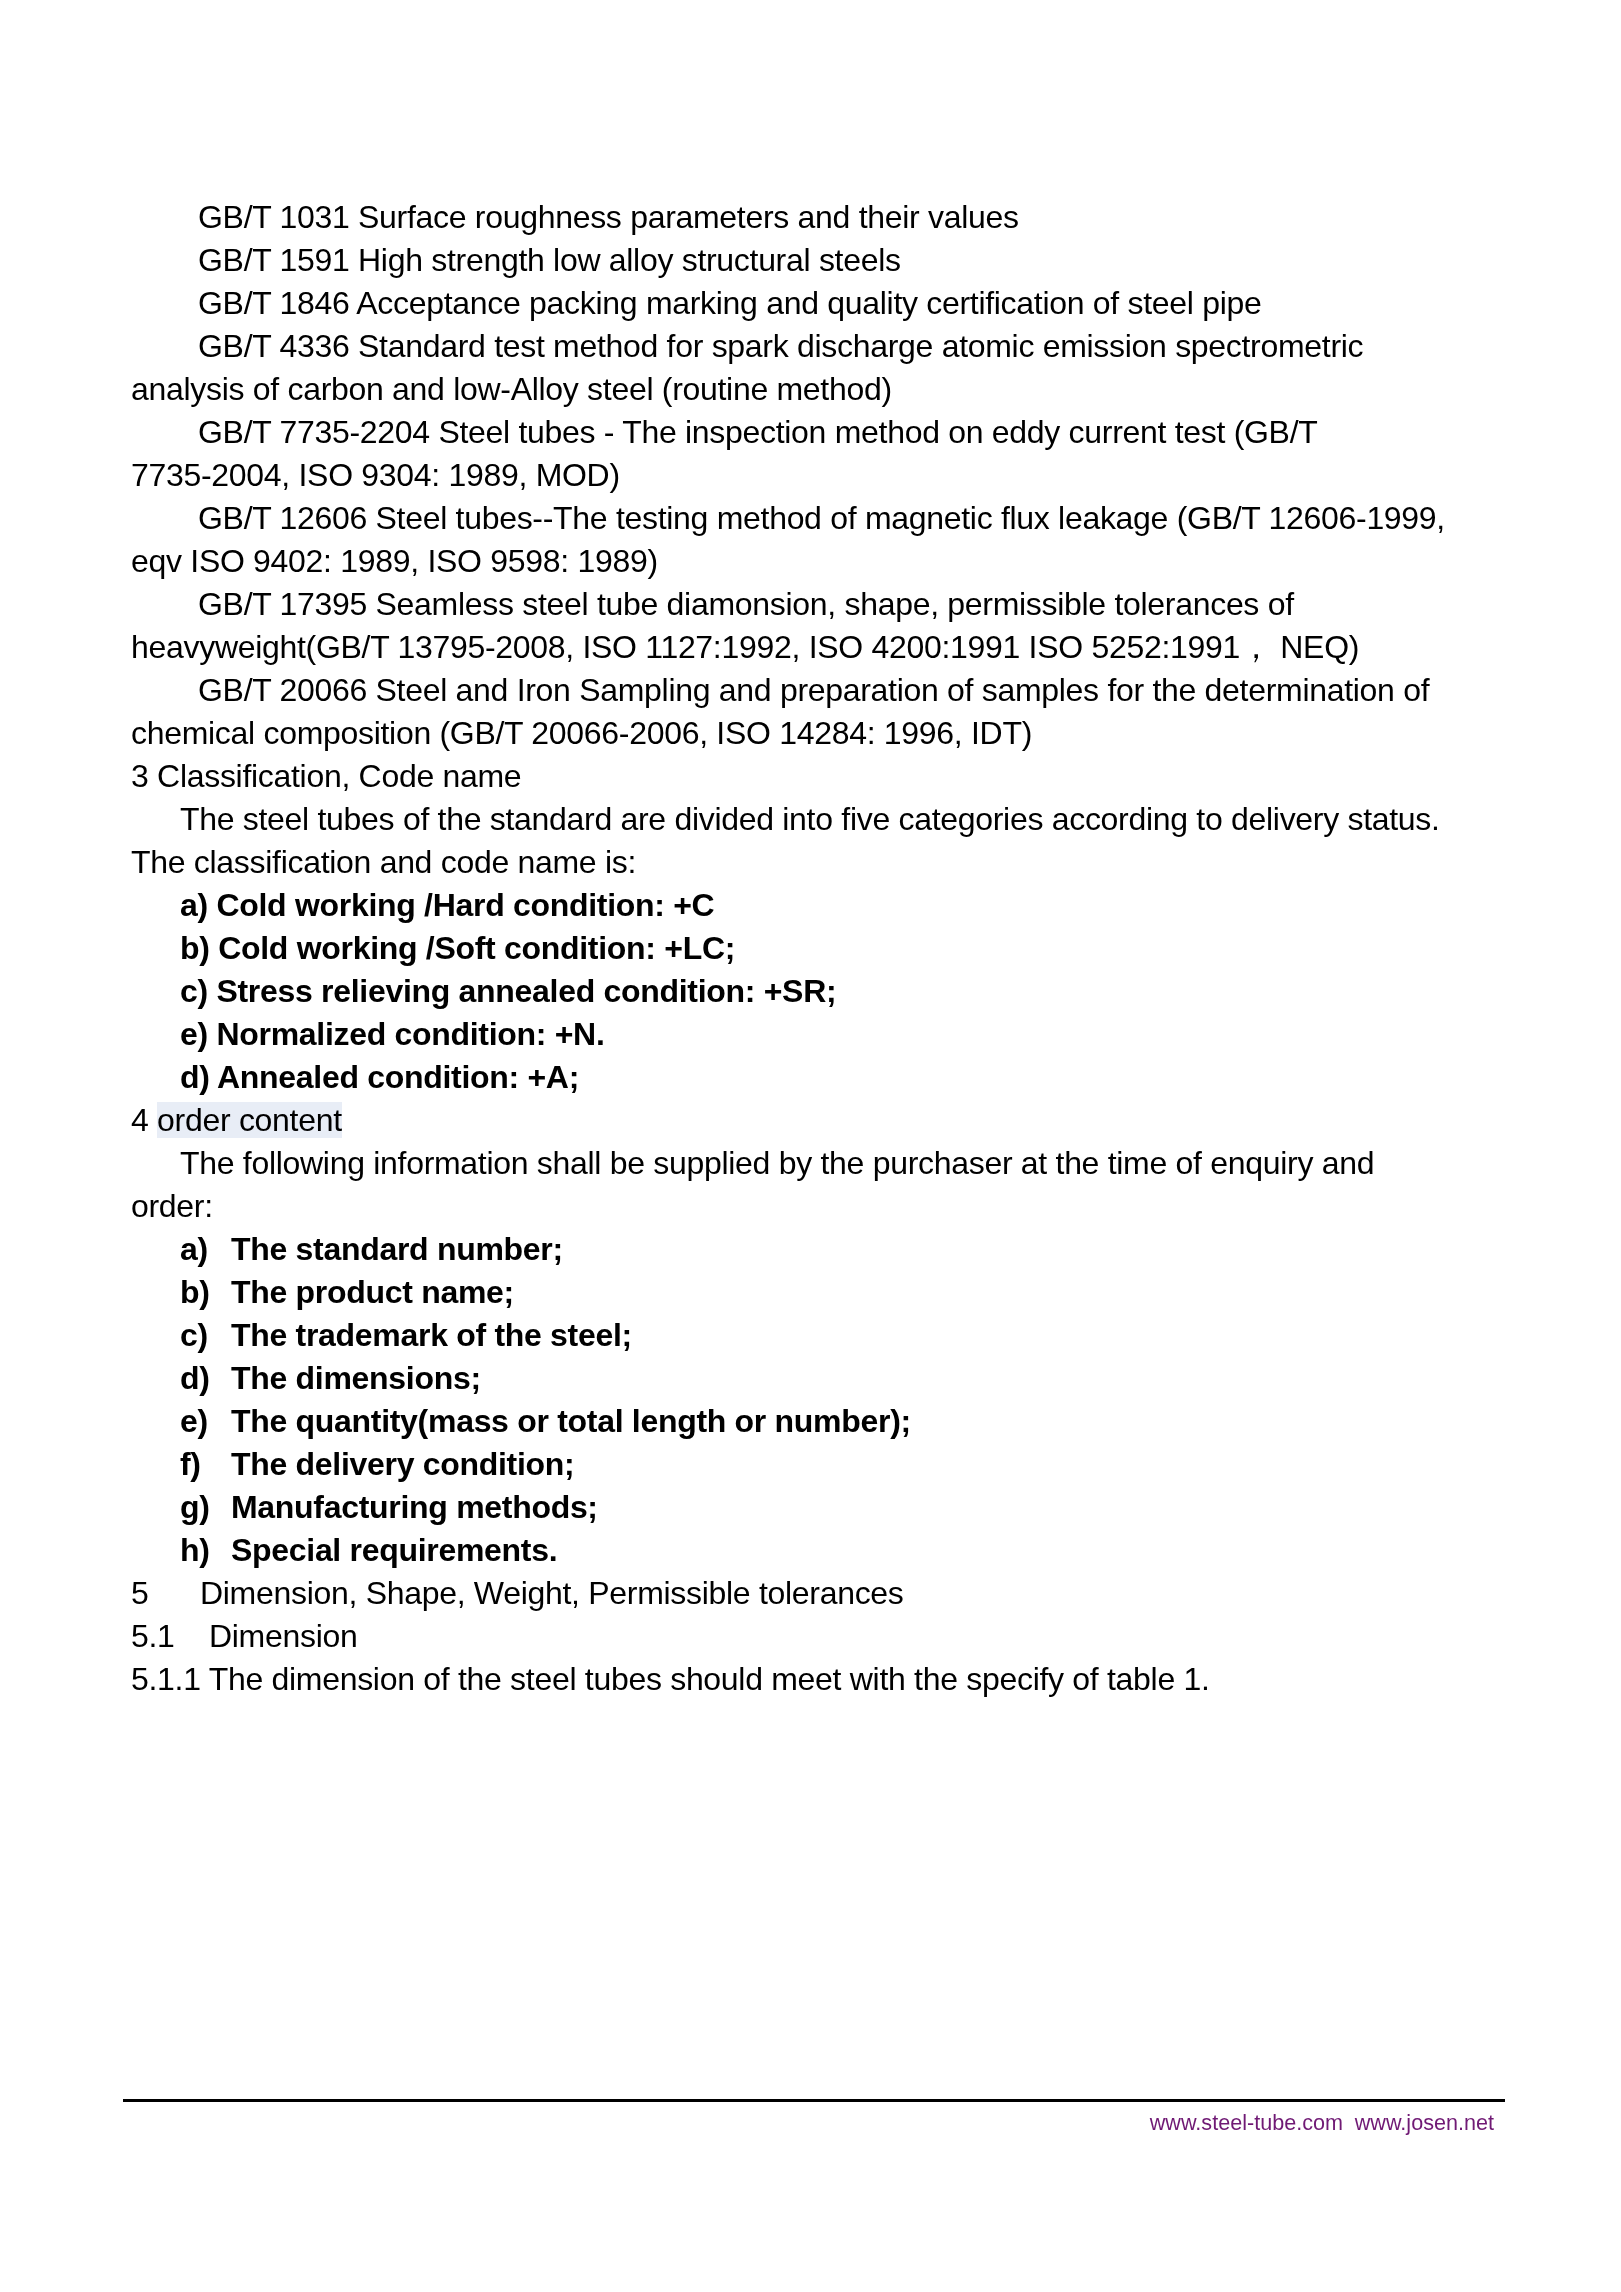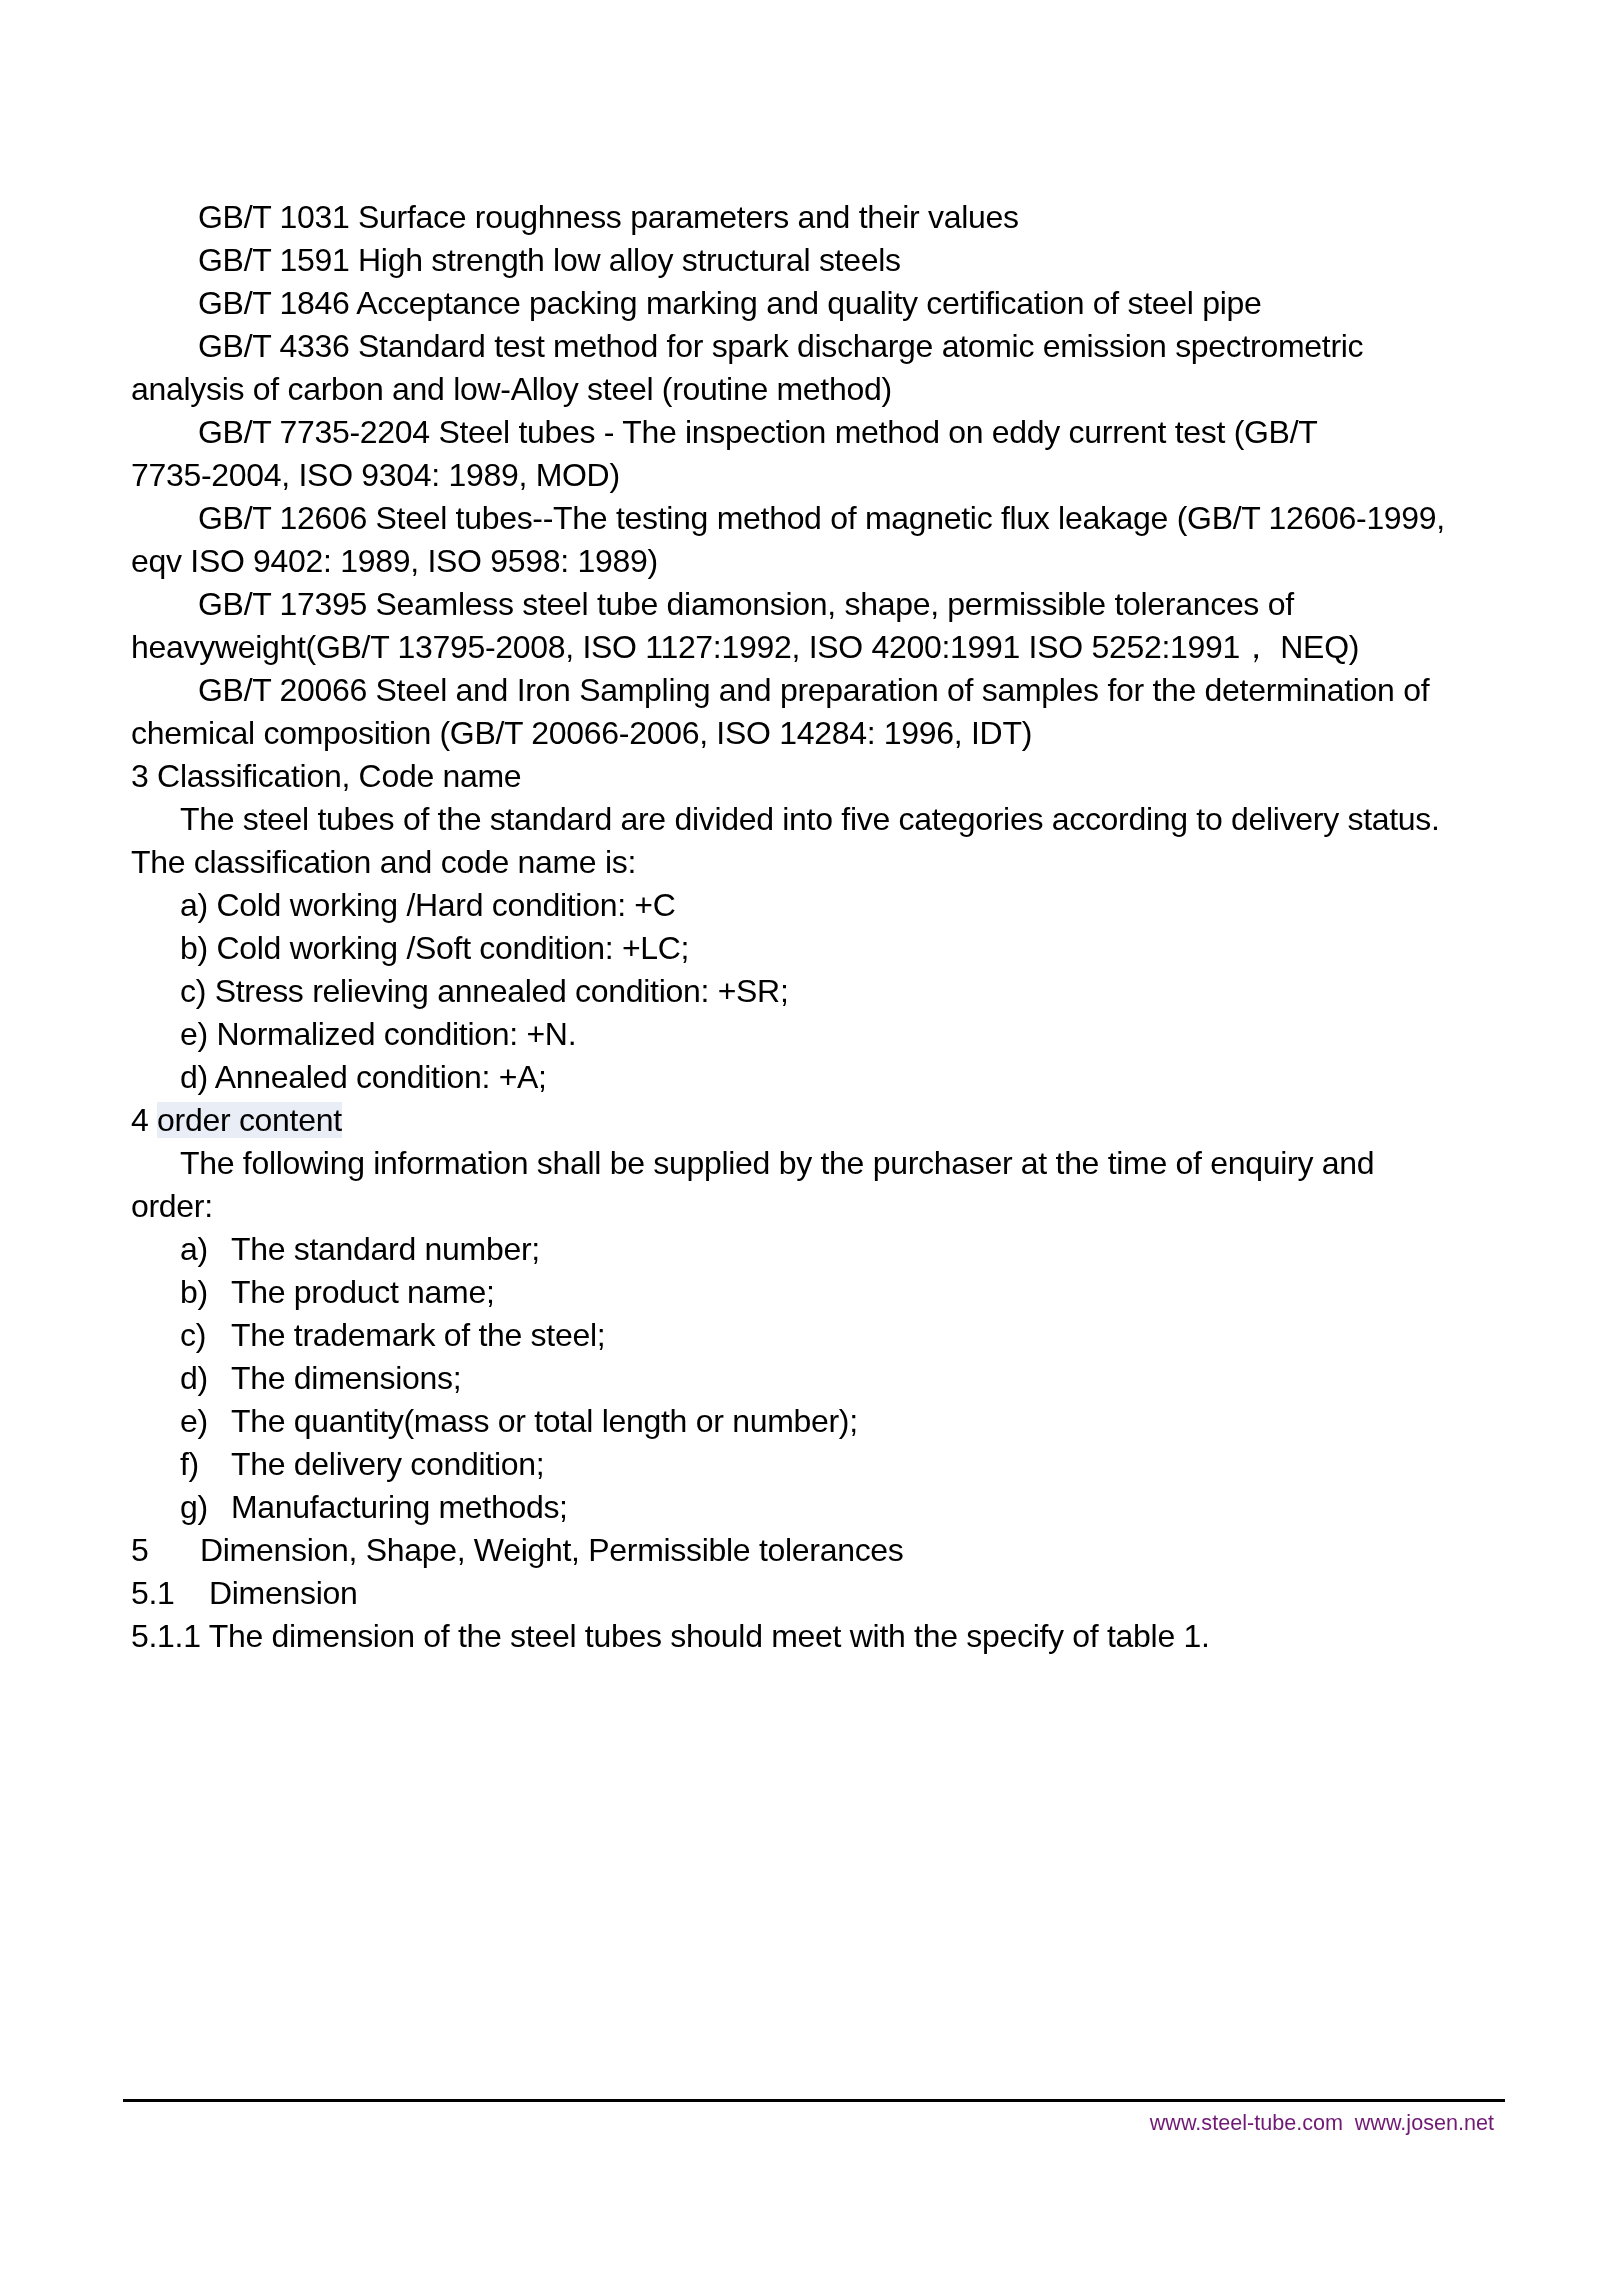--- a/index.html
+++ b/index.html
@@ -7,21 +7,21 @@
     width: 1621px; height: 2293px; position: relative; overflow: hidden;
     font-family: "Liberation Sans", sans-serif; color: #000;
   }
   .page { position: absolute; left: 131px; top: 196px; width: 1382px; }
   .line {
     font-size: 32px; line-height: 43px; height: 43px;
     white-space: nowrap; letter-spacing: -0.3px;
   }
   .ind-ref { padding-left: 67px; }
   .ind-p { padding-left: 49px; }
-  .ind-li { padding-left: 49px; }
+  .ind-li { padding-left: 49px; font-weight: bold; }
   .li-label { display: inline-block; width: 51px; }
   .hl { background: #e8edf6; }
   .sec5-num { display: inline-block; width: 69px; }
   .sec51-num { display: inline-block; width: 78px; }
   .footer-rule {
     position: absolute; left: 123px; top: 2099px; width: 1382px; height: 2.9px; background: #000;
   }
   .footer-links {
     position: absolute; top: 2108px; right: 127px;
     font-size: 21.6px; line-height: 29px;
@@ -67,20 +67,21 @@
     </div>
     <div class="line ind-p">The following information shall be supplied by the purchaser at the time of enquiry and</div>
     <div class="line">order:</div>
     <div class="line ind-li"><span class="li-label">a)</span><span>The standard number;</span></div>
     <div class="line ind-li"><span class="li-label">b)</span><span>The product name;</span></div>
     <div class="line ind-li"><span class="li-label">c)</span><span>The trademark of the steel;</span></div>
     <div class="line ind-li"><span class="li-label">d)</span><span>The dimensions;</span></div>
     <div class="line ind-li"><span class="li-label">e)</span><span>The quantity(mass or total length or number);</span></div>
     <div class="line ind-li"><span class="li-label">f)</span><span>The delivery condition;</span></div>
     <div class="line ind-li"><span class="li-label">g)</span><span>Manufacturing methods;</span></div>
+    <div class="line ind-li"><span class="li-label">h)</span><span>Special requirements.</span></div>
   </div>
 
   <div>
     <div class="line"><span class="sec5-num">5</span><span>Dimension, Shape, Weight, Permissible tolerances</span></div>
     <div class="line"><span class="sec51-num">5.1</span><span>Dimension</span></div>
     <div class="line">5.1.1 The dimension of the steel tubes should meet with the specify of table 1.</div>
   </div>
 </div>
 
 <div class="footer-rule"></div>

